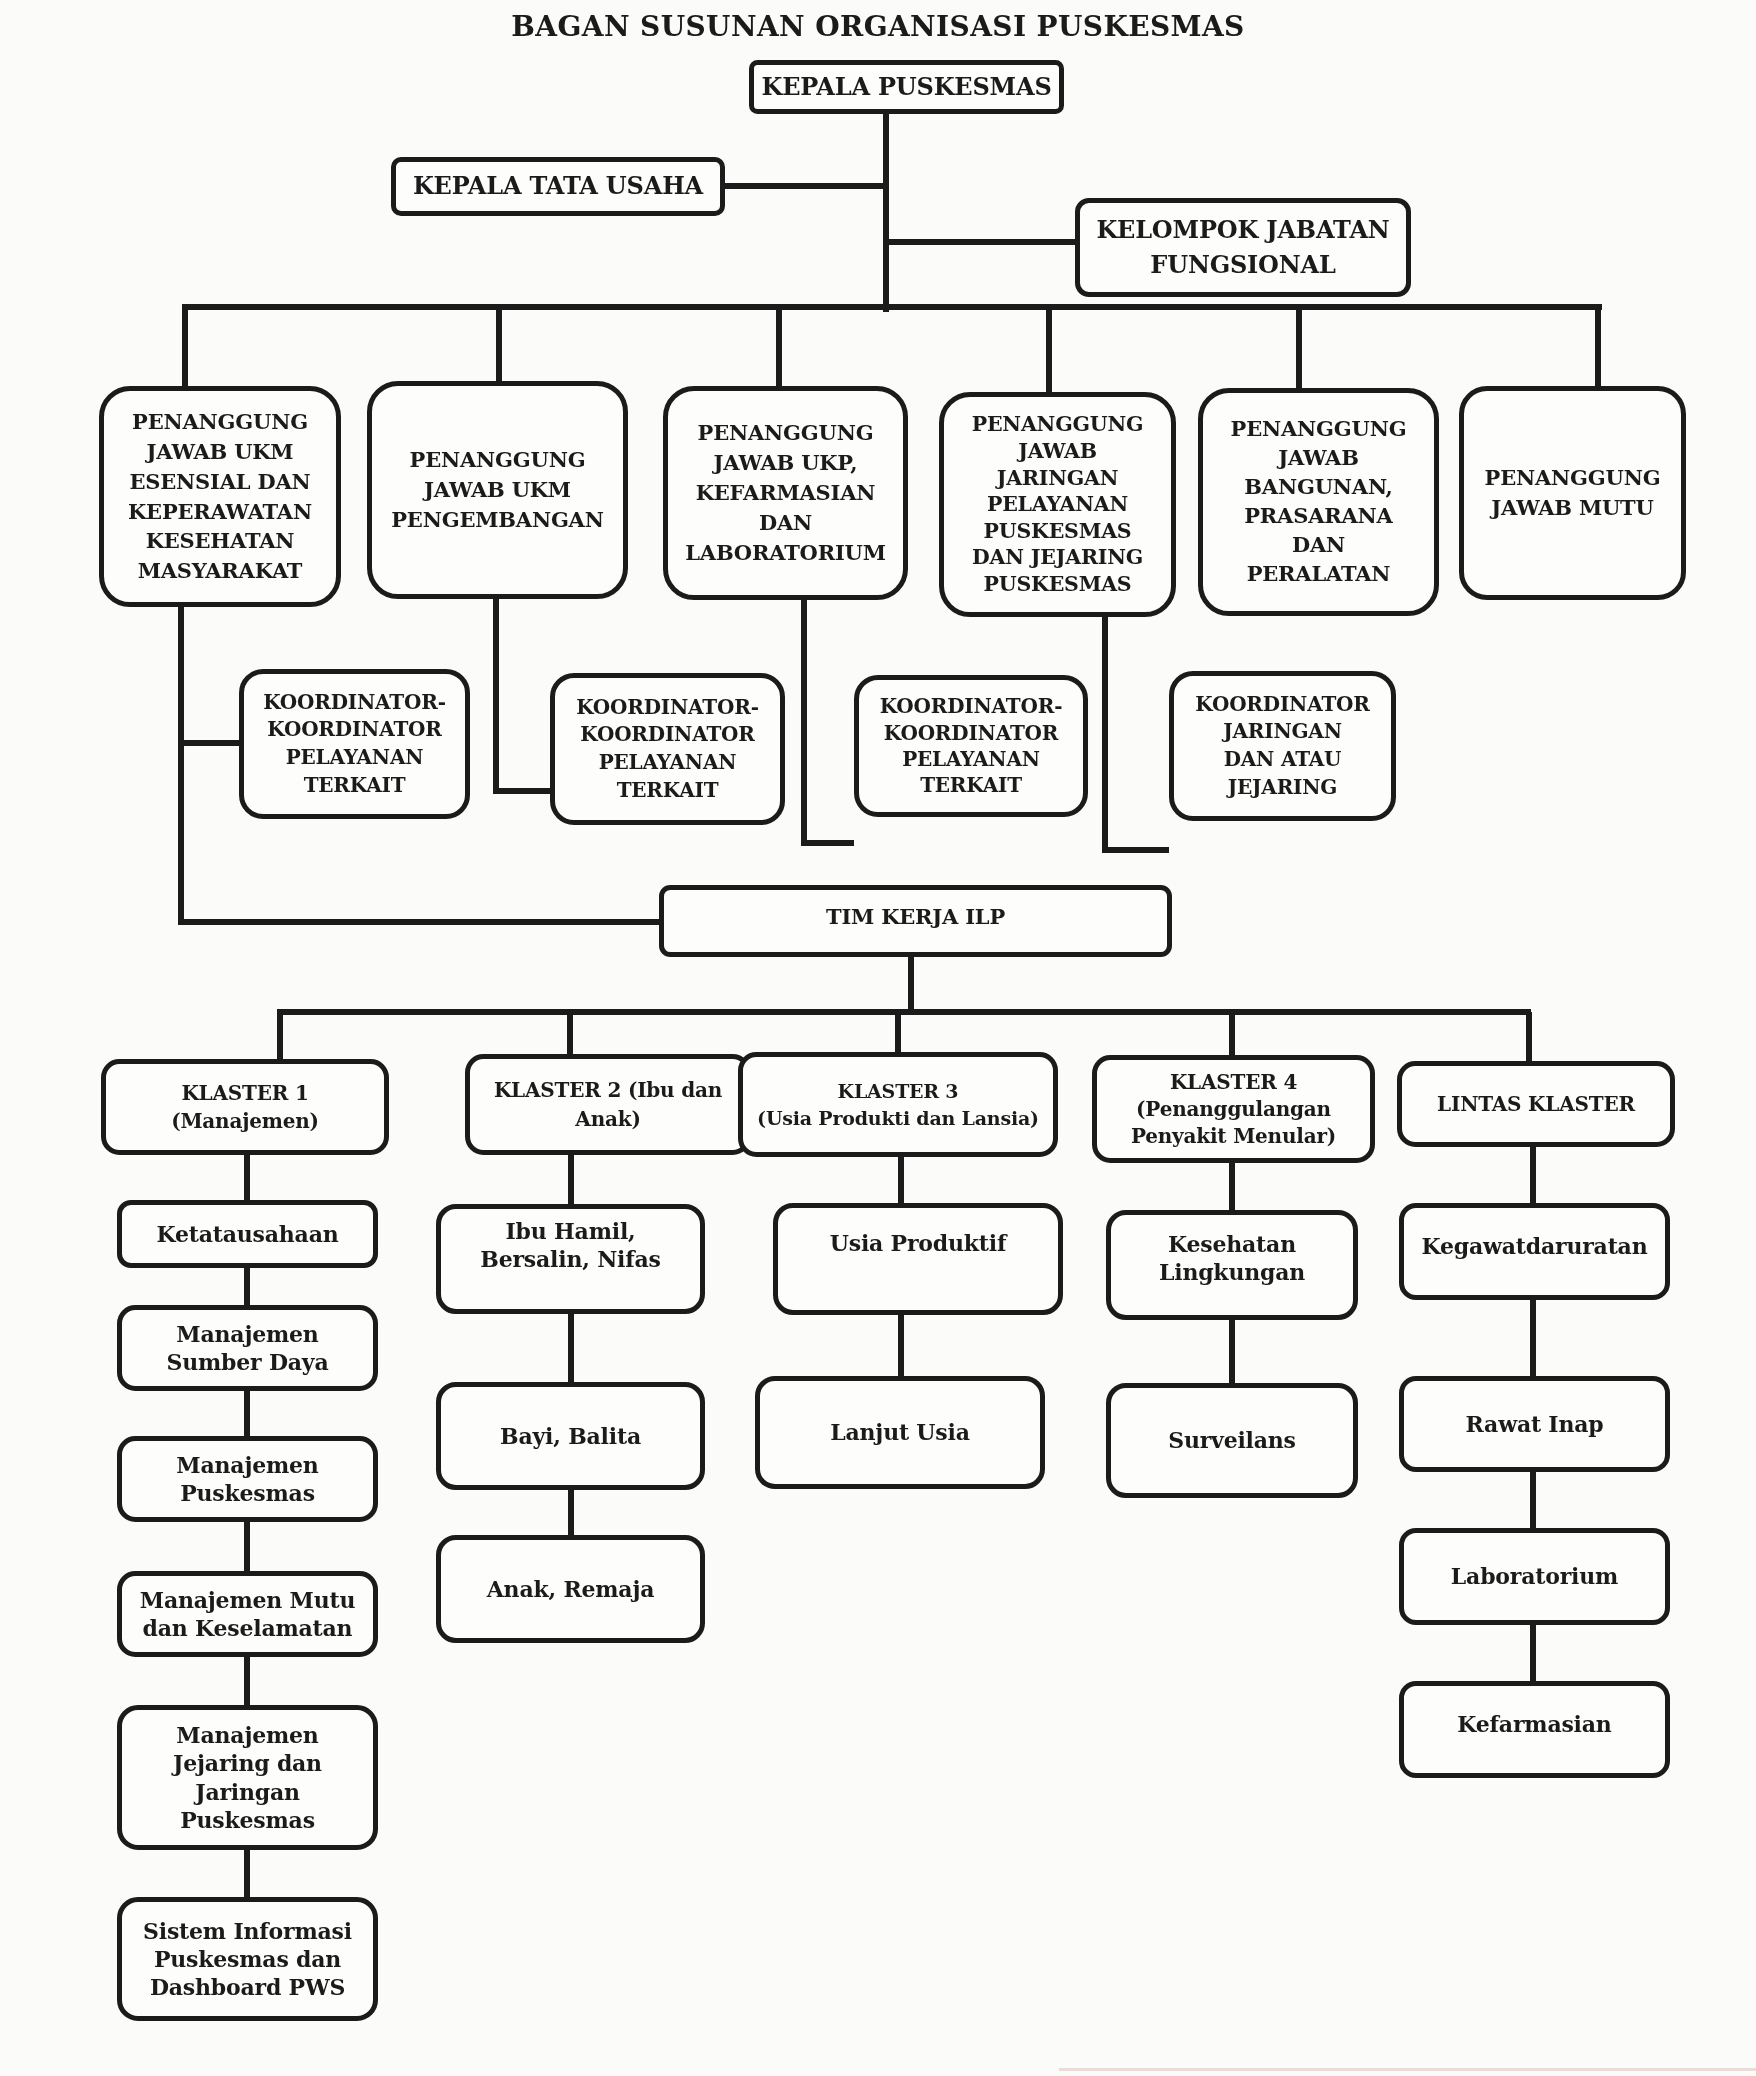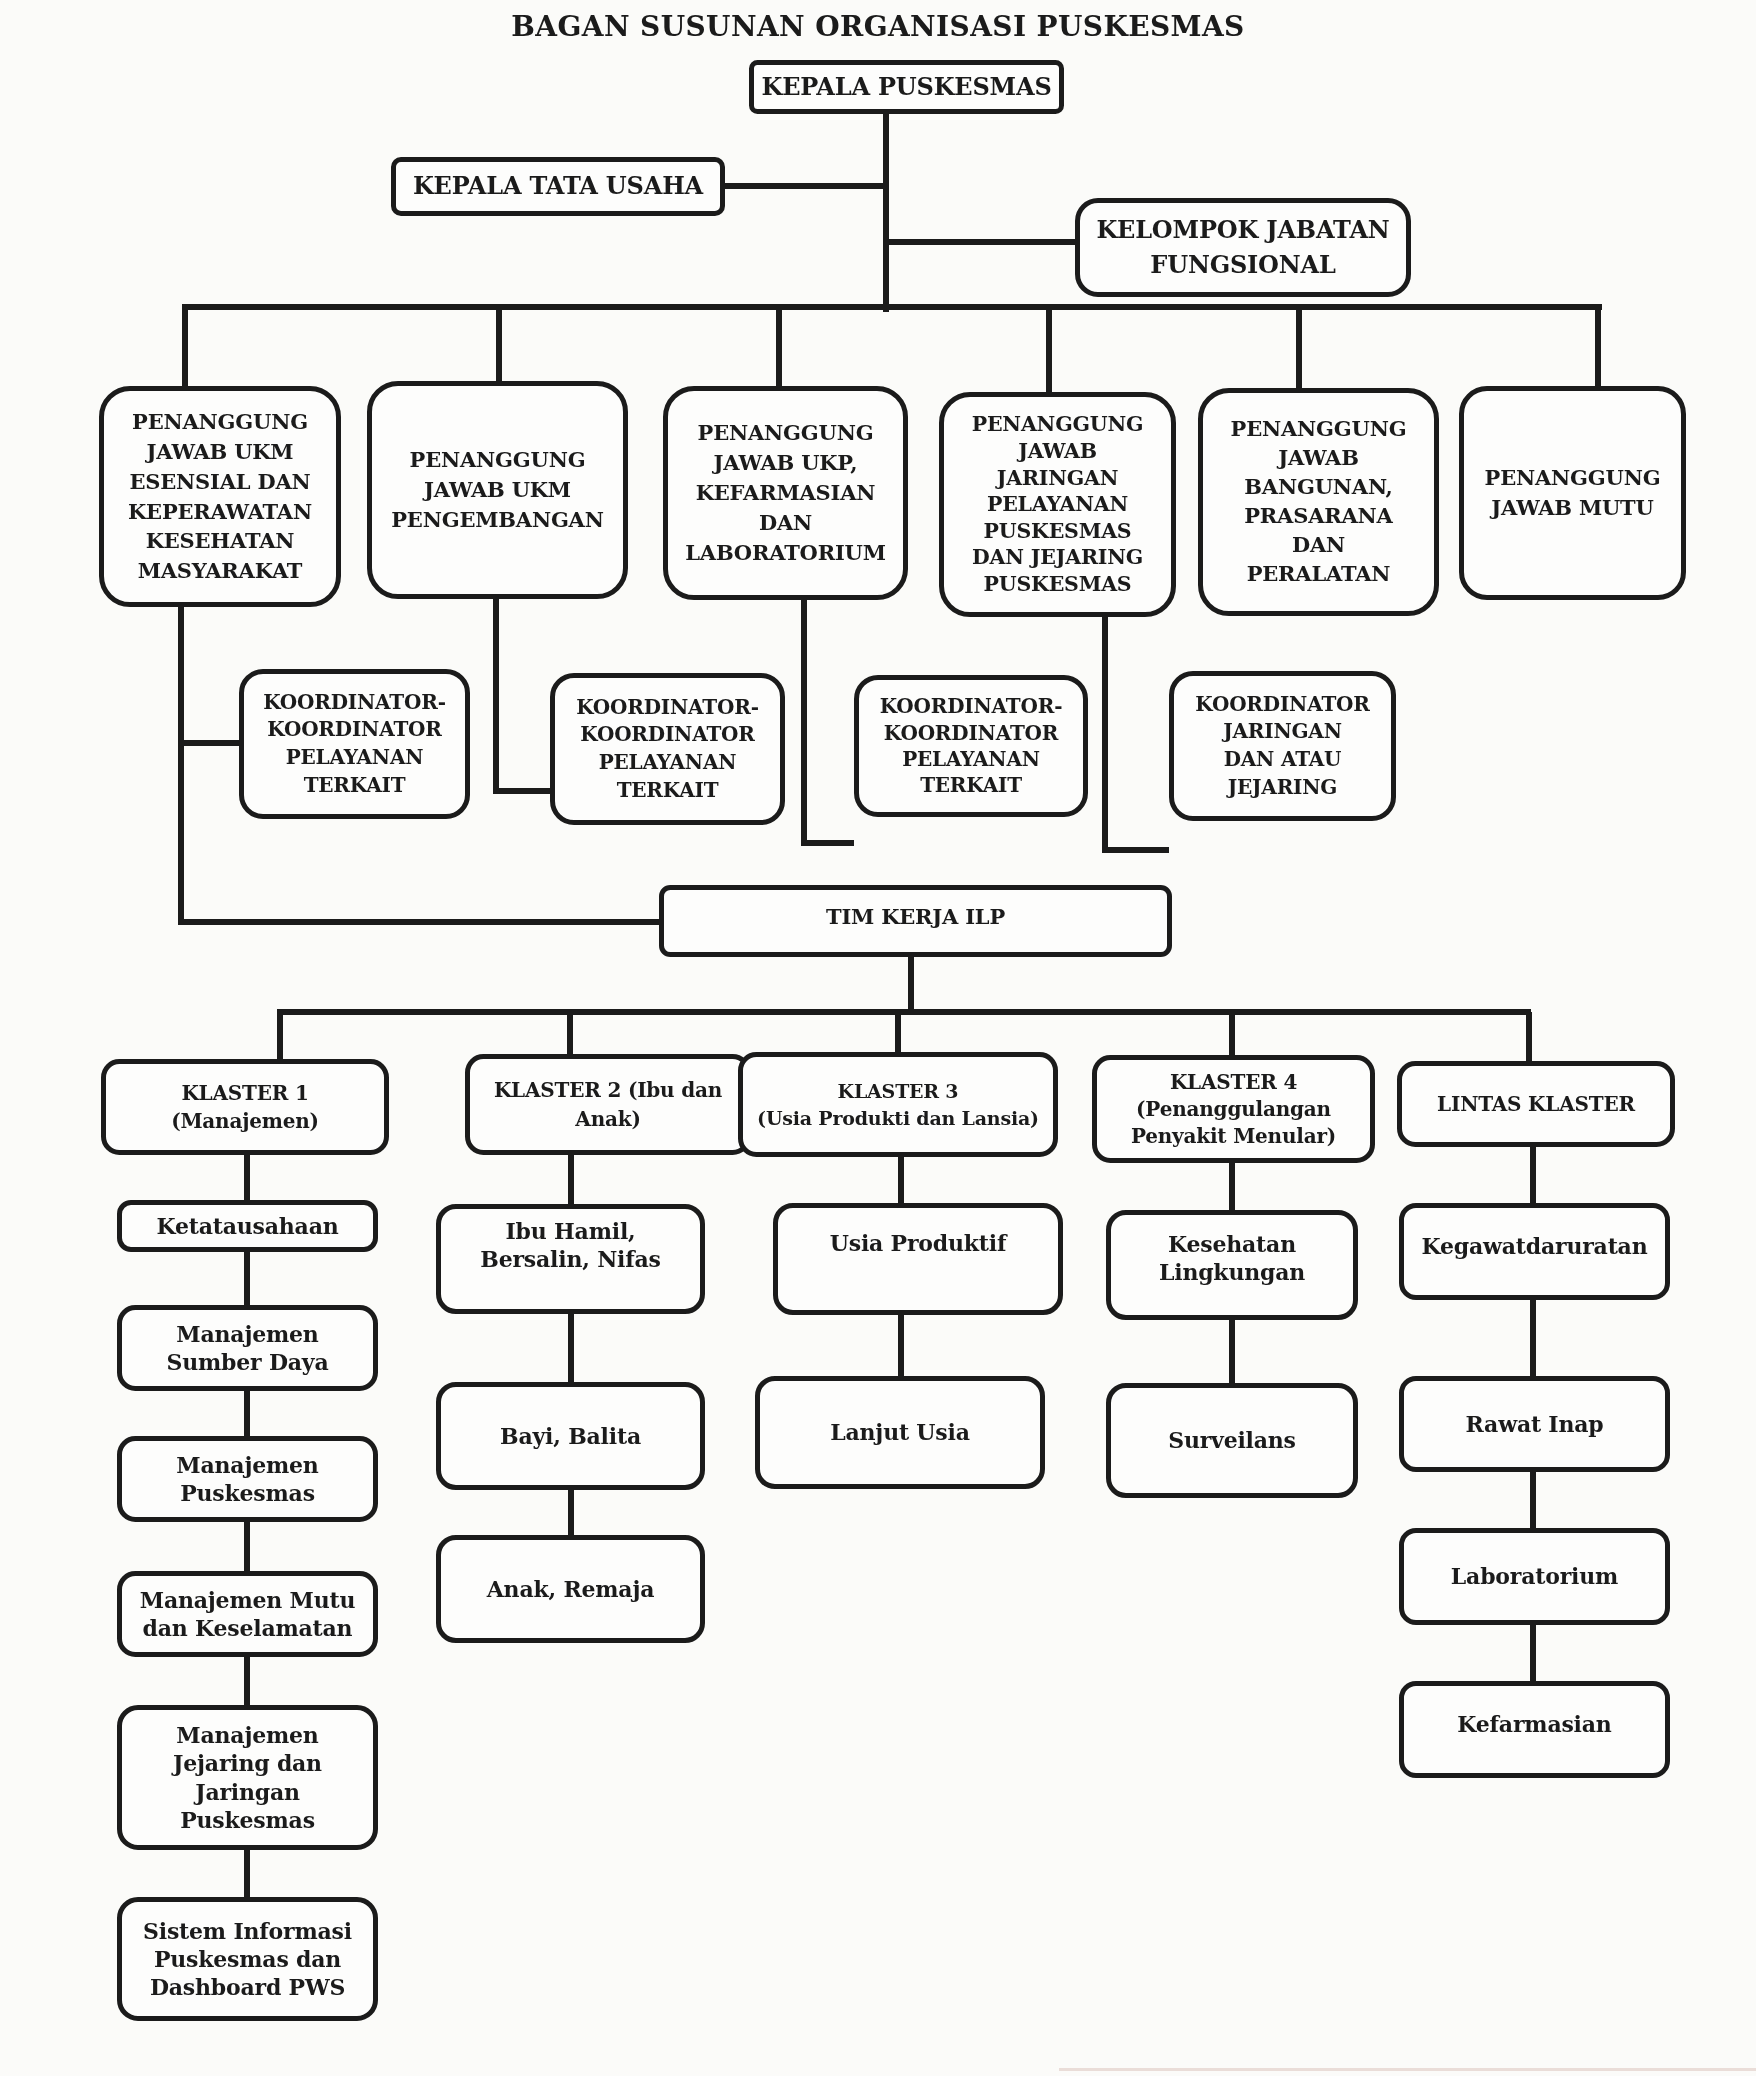--- a/index.html
+++ b/index.html
@@ -100,21 +100,21 @@
   <div class="ln" style="left:1530px;top:1297px;width:5.7px;height:81px;"></div>
   <div class="ln" style="left:1530px;top:1470px;width:5.7px;height:61px;"></div>
   <div class="ln" style="left:1530px;top:1623px;width:5.7px;height:59px;"></div>
 
   <div class="ln faint" style="left:1059px;top:2068px;width:698px;height:2.8px;"></div>
 
   <div class="box" style="left:749px;top:60px;width:315px;height:54px;border-radius:8.5px;font-size:24px;">KEPALA PUSKESMAS</div>
 
   <div class="box" style="left:391px;top:157px;width:334px;height:59px;border-radius:10px;font-size:24px;">KEPALA TATA USAHA</div>
 
-  <div class="box" style="left:1075px;top:198px;width:336px;height:99px;border-radius:23px;font-size:24px;">KELOMPOK JABATAN
+  <div class="box" style="left:1075px;top:198px;width:336px;height:99px;border-radius:14px;font-size:24px;">KELOMPOK JABATAN
 FUNGSIONAL</div>
 
   <div class="box" style="left:99px;top:386px;width:242px;height:221px;border-radius:31px;font-size:21px;">PENANGGUNG
 JAWAB UKM
 ESENSIAL DAN
 KEPERAWATAN
 KESEHATAN
 MASYARAKAT</div>
 
   <div class="box" style="left:367px;top:381px;width:261px;height:218px;border-radius:31px;font-size:21px;">PENANGGUNG
@@ -171,21 +171,21 @@
 (Manajemen)</div>
   <div class="box" style="left:425px;top:1054px;width:286px;height:101px;border-radius:18.4px;font-size:20px;margin-left:40px;">KLASTER 2 (Ibu dan
 Anak)</div>
   <div class="box" style="left:738px;top:1052px;width:320px;height:105px;border-radius:18.4px;font-size:19px;">KLASTER 3
 (Usia Produkti dan Lansia)</div>
   <div class="box" style="left:1092px;top:1055px;width:283px;height:108px;border-radius:18.4px;font-size:20px;line-height:1.35;">KLASTER 4
 (Penanggulangan
 Penyakit Menular)</div>
   <div class="box" style="left:1397px;top:1061px;width:278px;height:86px;border-radius:18.4px;font-size:20px;">LINTAS KLASTER</div>
 
-  <div class="box chain" style="left:117px;top:1200px;width:261px;height:52px;border-radius:14px;font-size:22px;">Ketatausahaan</div>
+  <div class="box chain" style="left:117px;top:1200px;width:261px;height:68px;border-radius:14px;font-size:22px;">Ketatausahaan</div>
   <div class="box chain" style="left:117px;top:1305px;width:261px;height:86px;border-radius:18.4px;font-size:22px;">Manajemen
 Sumber Daya</div>
   <div class="box chain" style="left:117px;top:1436px;width:261px;height:86px;border-radius:18.4px;font-size:22px;">Manajemen
 Puskesmas</div>
   <div class="box chain" style="left:117px;top:1571px;width:261px;height:86px;border-radius:18.4px;font-size:22px;">Manajemen Mutu
 dan Keselamatan</div>
   <div class="box chain" style="left:117px;top:1705px;width:261px;height:145px;border-radius:21px;font-size:22px;">Manajemen
 Jejaring dan
 Jaringan
 Puskesmas</div>

